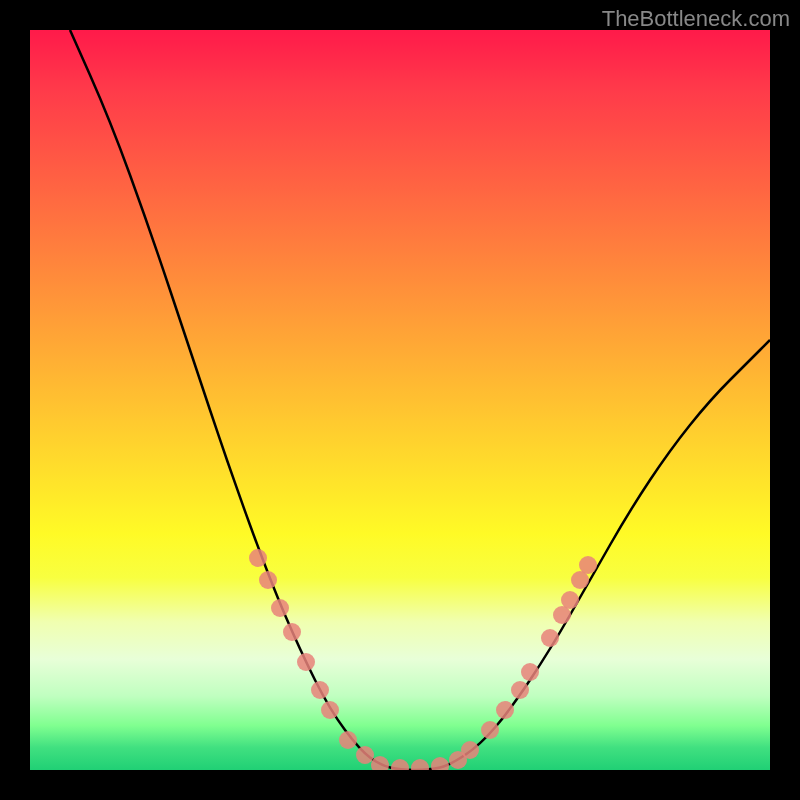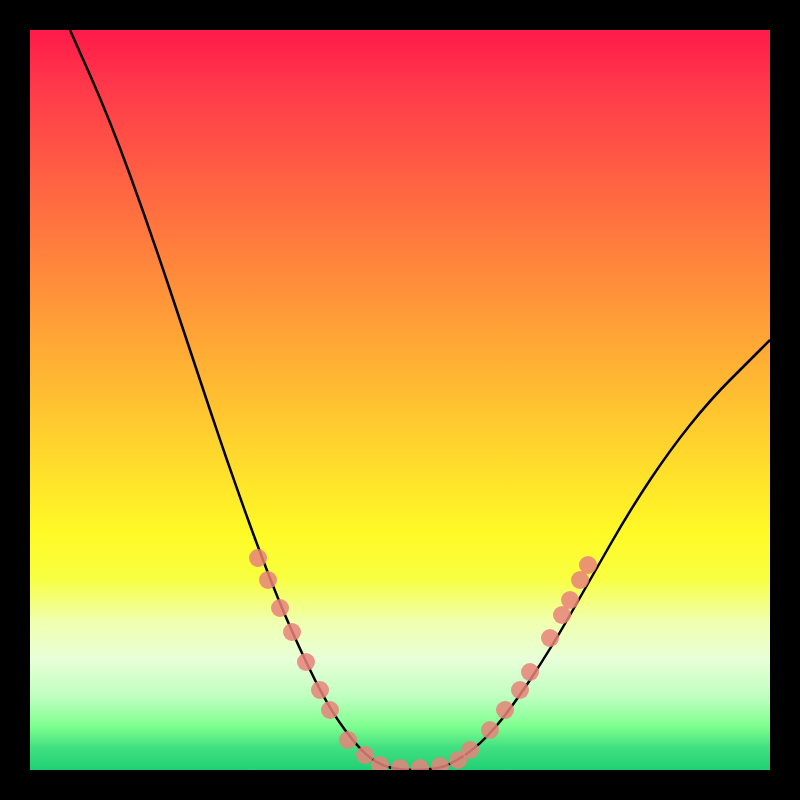--- a/index.html
+++ b/index.html
@@ -55,20 +55,21 @@
     left: 0;
     top: 0;
     width: 740px;
     height: 740px;
   }
 </style>
 </head>
 <body>
 
 <div class="chart-container">
+  <div class="watermark">TheBottleneck.com</div>
   <div class="plot-area">
     <svg class="curve" viewBox="0 0 740 740">
       <g id="curve-path">
           <path d="M 40 0 Q 40 0 60 45 Q 80 90 100 145 Q 120 200 140 260 Q 160 320 180 380 Q 200 440 220 495 Q 240 550 255 585 Q 270 620 285 650 Q 300 680 315 700 Q 330 720 340 727.5 Q 350 735 360 737.5 Q 370 740 385 740 Q 400 740 410 737.5 Q 420 735 435 725 Q 450 715 465 697.5 Q 480 680 500 650 Q 520 620 540 585 Q 560 550 580 515 Q 600 480 620 450 Q 640 420 660 395 Q 680 370 700 350 Q 720 330 730 320 T 740 310" fill="none" stroke="#000000" stroke-width="2.5"></path>
         </g>
       <g id="marker-dots">
           <circle cx="228" cy="528" r="9" fill="#e8827a" opacity="0.85"></circle>
           <circle cx="238" cy="550" r="9" fill="#e8827a" opacity="0.85"></circle>
           <circle cx="250" cy="578" r="9" fill="#e8827a" opacity="0.85"></circle>
           <circle cx="262" cy="602" r="9" fill="#e8827a" opacity="0.85"></circle>

